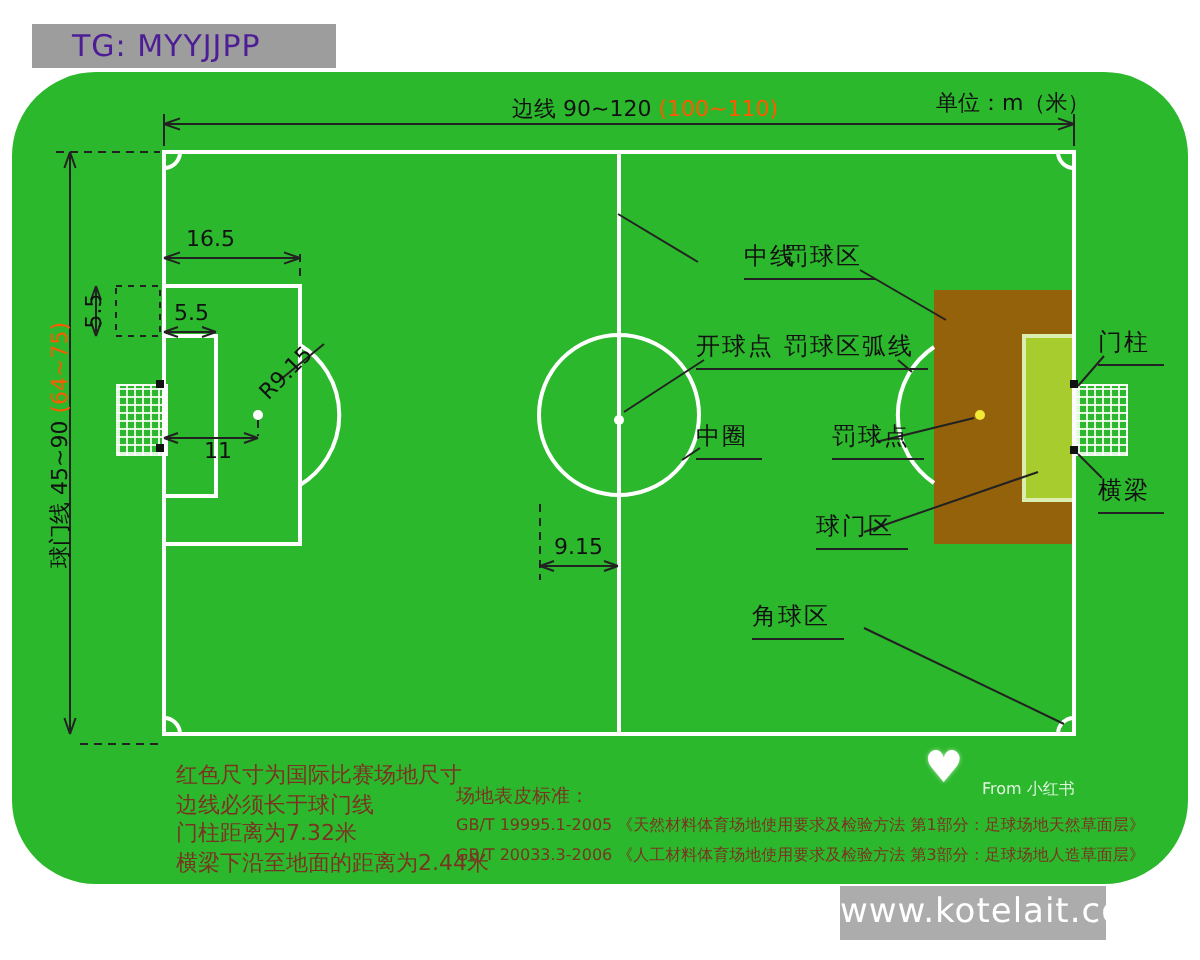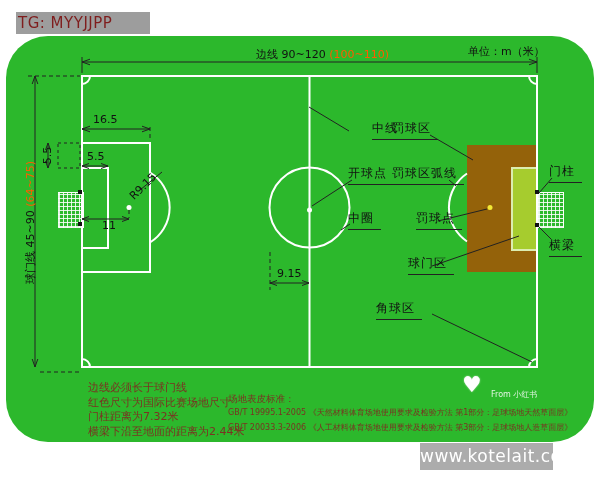--- a/index.html
+++ b/index.html
@@ -1,22 +1,22 @@
 <!DOCTYPE html>
 <html style="--field-green: #2cb82c; --penalty-brown: #94620a; --goalarea-yellow: #a6cc2e; --goalarea-border: #dcedb0; --spot-yellow: #f2e935; --dim-red: #ff5a00; --note-red: #7a3322; --bar-gray: #9d9d9d;"><head>
 <meta charset="utf-8">
 <style>
   html,body{margin:0;padding:0;background:#fff;}
   .page{position:relative;width:600px;height:480px;background:#fff;overflow:hidden;
         font-family:"DejaVu Sans",sans-serif;}
   .field-bg{position:absolute;left:6px;top:36px;width:588px;height:406px;
             background:var(--field-green,#2cb82c);border-radius:42px;}
   .tg-bar{position:absolute;left:16px;top:12px;width:132px;height:22px;
-          background:var(--bar-gray,#9d9d9d);color:#7f1d1d;font-size:15px;
-          line-height:22px;padding-left:2px;letter-spacing:.5px;}
+          background:var(--bar-gray,#9d9d9d);color:#4c1d95;font-size:15px;
+          line-height:22px;padding-left:20px;letter-spacing:.5px;}
   .www-bar{position:absolute;left:420px;top:443px;width:133px;height:27px;
            background:#acacac;color:#fff;font-size:17px;line-height:27px;
            text-align:center;letter-spacing:.5px;}
   .geo{position:absolute;left:0;top:0;width:600px;height:480px;pointer-events:none;}
   .net{position:absolute;width:24px;height:34px;border:1px solid rgba(255,255,255,.9);
        background-image:
         repeating-linear-gradient(0deg, rgba(255,255,255,.85) 0 1px, transparent 1px 4px),
         repeating-linear-gradient(90deg, rgba(255,255,255,.85) 0 1px, transparent 1px 4px);}
   .net-left{left:58px;top:192px;}
   .net-right{left:538px;top:192px;}
@@ -135,22 +135,22 @@
   <div class="fld-label" style="left:348px;top:165px;">开球点</div>
   <div class="fld-label" style="left:392px;top:165px;">罚球区弧线</div>
   <div class="fld-label" style="left:348px;top:210px;">中圈</div>
   <div class="fld-label" style="left:392px;top:210px;margin-left:24px;">罚球点</div>
   <div class="fld-label" style="left:392px;top:255px;margin-left:16px;">球门区</div>
   <div class="fld-label" style="left:376px;top:300px;text-align:right;">角球区</div>
   <div class="fld-label" style="left:549px;top:163px;">门柱</div>
   <div class="fld-label" style="left:549px;top:237px;">横梁</div>
 
   <div class="notes">
+    <div>红色尺寸为国际比赛场地尺寸</div>
     <div>边线必须长于球门线</div>
-    <div>红色尺寸为国际比赛场地尺寸</div>
     <div>门柱距离为7.32米</div>
     <div>横梁下沿至地面的距离为2.44米</div>
   </div>
 
   <div class="standards">
     <div class="std-title">场地表皮标准：</div>
     <div class="std-line">GB/T 19995.1-2005 《天然材料体育场地使用要求及检验方法 第1部分：足球场地天然草面层》</div>
     <div class="std-line">GB/T 20033.3-2006 《人工材料体育场地使用要求及检验方法 第3部分：足球场地人造草面层》</div>
   </div>
 

